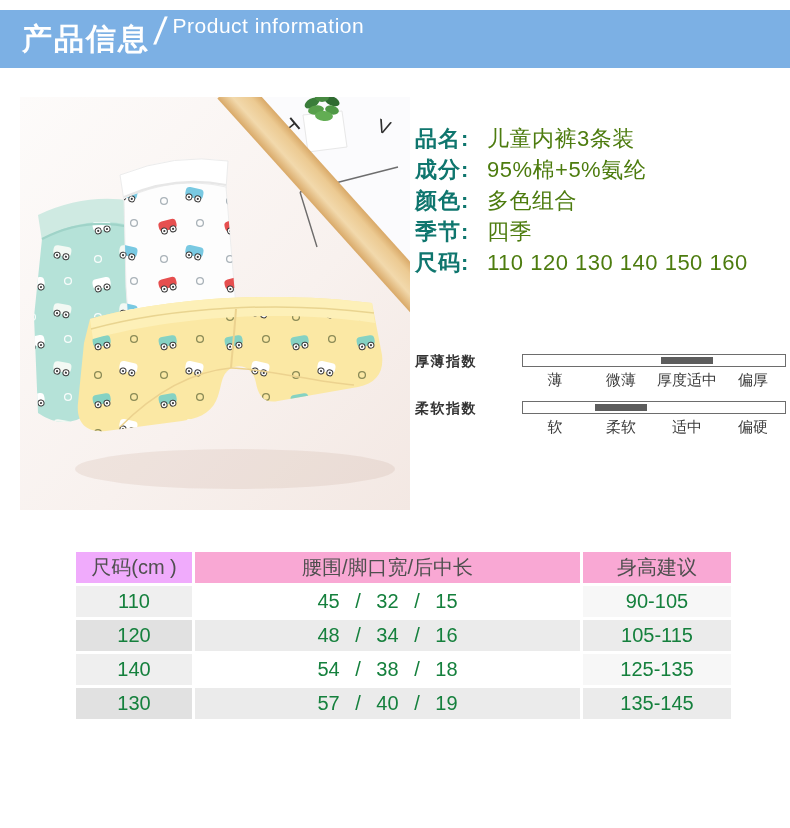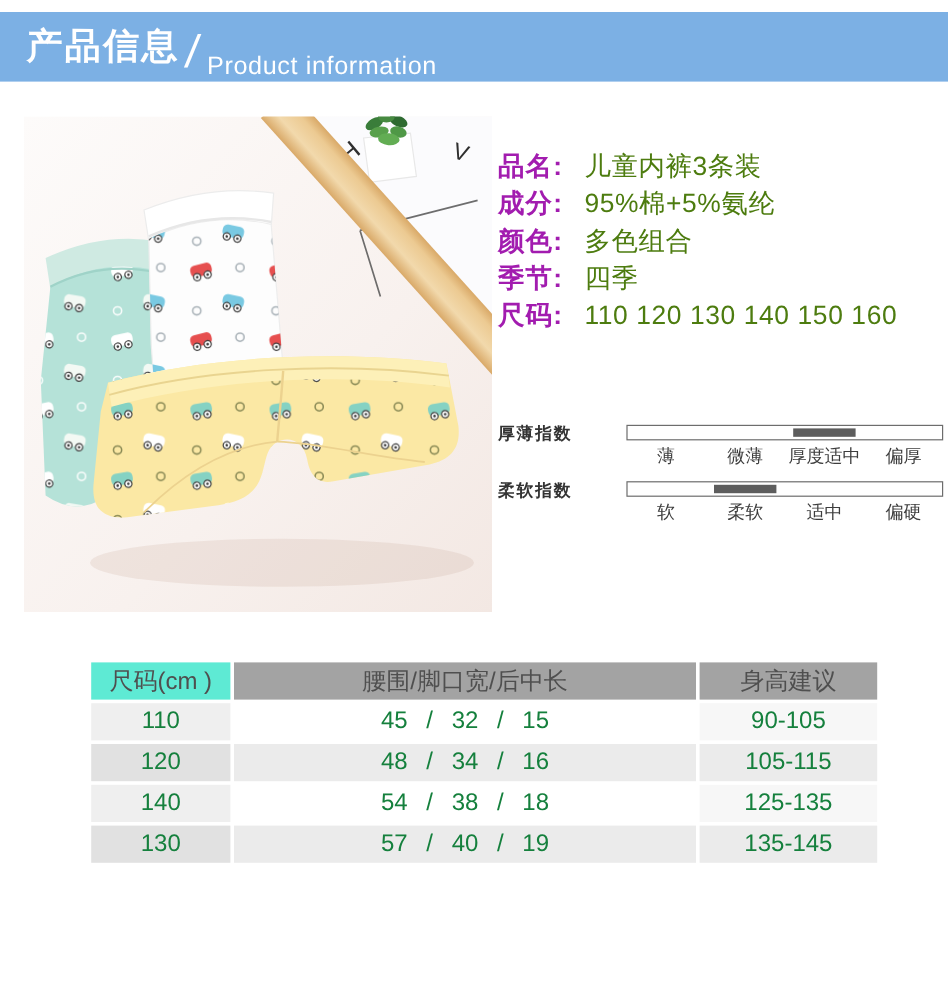--- a/index.html
+++ b/index.html
@@ -3,33 +3,33 @@
 <meta charset="utf-8">
 <style>
   html,body{margin:0;padding:0;}
   body{
     width:790px;height:828px;position:relative;background:#ffffff;
     font-family:"Liberation Sans",sans-serif;overflow:hidden;
   }
   
   .banner{
     position:absolute;left:0;top:10px;width:790px;height:58px;
-    background:#7cb0e4;display:flex;align-items:flex-end;
+    background:#7cb0e4;display:flex;align-items:flex-start;
     padding-left:22px;box-sizing:border-box;color:#ffffff;
   }
   .banner-zh{font-size:30px;font-weight:bold;letter-spacing:2px;line-height:58px;}
   .banner-slash{font-size:38px;font-weight:200;margin:0 7px 2px 5px;transform:skewX(-8deg);}
   .banner-en{font-size:21px;margin-top:4px;letter-spacing:0.5px;}
   
   .photo{position:absolute;left:20px;top:97px;width:390px;height:413px;}
   .photo svg{display:block;}
   
   .details{position:absolute;left:415px;top:127px;}
   .detail-row{display:flex;height:23px;margin-bottom:8px;font-size:22px;line-height:23px;white-space:nowrap;}
-  .detail-label{font-weight:bold;color:#a21caf;width:72px;letter-spacing:1px;}
+  .detail-label{font-weight:bold;color:#0f766e;width:72px;letter-spacing:1px;}
   .detail-value{color:#4d7c0f;letter-spacing:0.5px;}
   
   .indices{position:absolute;left:415px;top:352px;width:372px;}
   .index-row{position:relative;height:47px;}
   .index-label{position:absolute;left:0;top:1px;font-size:14px;font-weight:bold;color:#333333;letter-spacing:1.5px;}
   .index-bar-wrap{position:absolute;left:107px;top:2px;width:264px;}
   .index-bar{position:relative;height:11px;border:1px solid #6d6d6d;background:#ffffff;}
   .index-indicator{position:absolute;top:2px;width:52px;height:7px;background:#5d5d5d;}
   .index-ticks{display:flex;margin-top:4px;}
   .index-ticks span{flex:1;text-align:center;font-size:15px;color:#3d3d3d;white-space:nowrap;}
@@ -38,22 +38,22 @@
     position:absolute;left:73px;top:549px;width:658px;
     border-collapse:separate;border-spacing:3px;table-layout:fixed;
   }
   .size-table th,.size-table td{
     height:31px;text-align:center;vertical-align:middle;
     font-size:20px;font-weight:normal;color:#15803d;padding:0;overflow:hidden;
   }
   .size-table col.c1{width:116px;}
   .size-table col.c2{width:385px;}
   .size-table col.c3{width:148px;}
-  .size-table thead th{background:#a3a3a3;color:#4f4f4f;}
-  .size-table thead th:first-child{background:#5eead4;}
+  .size-table thead th{background:#f9a8d4;color:#4f4f4f;}
+  .size-table thead th:first-child{background:#f0abfc;}
   .size-table tbody tr:nth-child(odd) td{background:#ffffff;}
   .size-table tbody tr:nth-child(odd) td:first-child{background:#efefef;}
   .size-table tbody tr:nth-child(odd) td:last-child{background:#f7f7f7;}
   .size-table tbody tr:nth-child(even) td{background:#ebebeb;}
   .size-table tbody tr:nth-child(even) td:first-child{background:#e1e1e1;}
   .cell-measure{word-spacing:10px;}
 </style>
 </head>
 <body>
 

